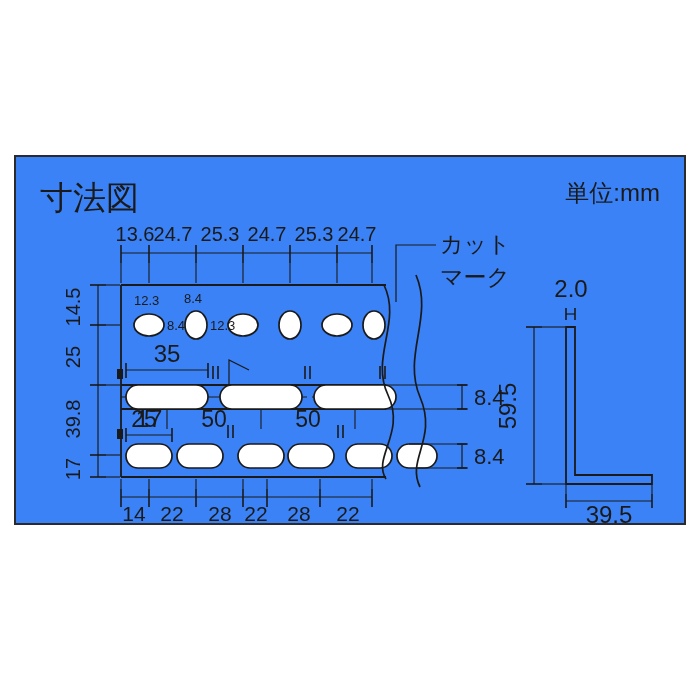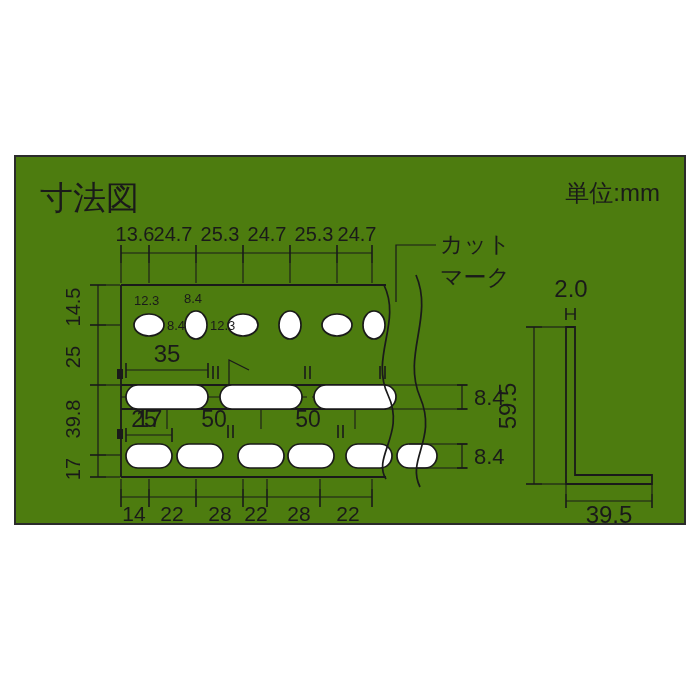--- a/index.html
+++ b/index.html
@@ -1,19 +1,19 @@
 <!DOCTYPE html>
 <html><head>
 <meta charset="utf-8">
 <style>
   html,body{margin:0;padding:0;background:#ffffff;}
   body{width:700px;height:700px;font-family:"Liberation Sans",sans-serif;overflow:hidden;}
   #stage{position:relative;width:700px;height:700px;background:#ffffff;}
   #frame{position:absolute;left:14px;top:155px;width:672px;height:370px;
-         border:2px solid #2b2b2b;background:#4d7c0f;box-sizing:border-box;text-align:center;}
+         border:2px solid #2b2b2b;background:#3b82f6;box-sizing:border-box;text-align:center;}
   svg{display:block;}
   .txt{font-family:"Liberation Sans",sans-serif;fill:#1a1a1a;}
 </style>
 </head>
 <body>
 
 <div id="stage">
   <div id="frame">
 
     <svg width="668" height="366" viewBox="0 0 668 366">

